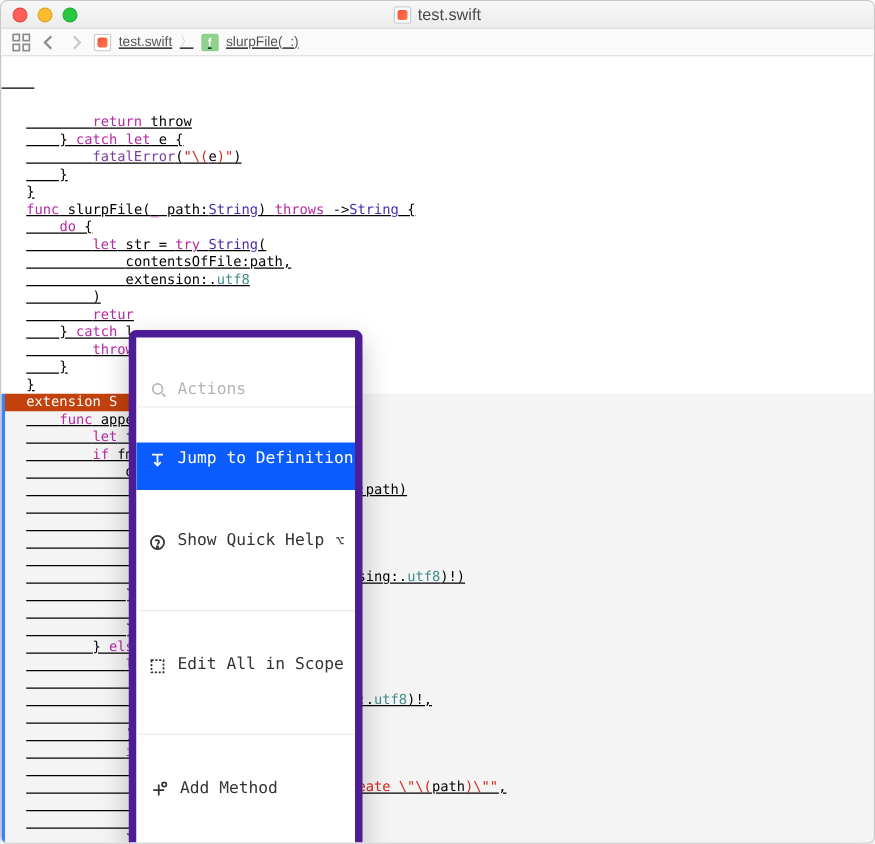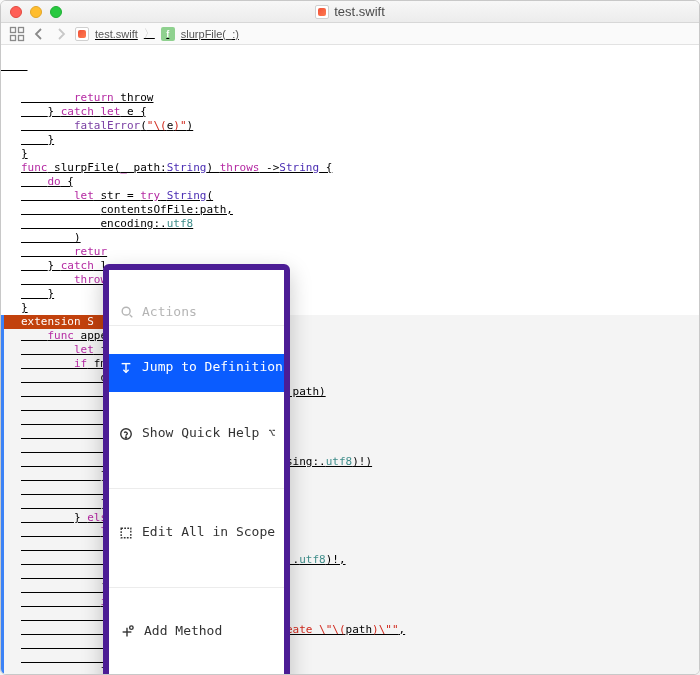--- a/index.html
+++ b/index.html
@@ -79,21 +79,21 @@
     <div class="code">
 <span>        </span><span class="kw">return</span><span> throw</span>
 <span>    </span><span>} </span><span class="kw">catch</span><span> </span><span class="kw">let</span><span> e {</span>
 <span>        </span><span class="builtin">fatalError</span><span>(</span><span class="str">"\(</span><span>e</span><span class="str">)"</span><span>)</span>
 <span>    }</span>
 <span>}</span>
 <span class="kw">func</span><span> slurpFile(</span><span class="kw">_</span><span> path:</span><span class="typ">String</span><span>) </span><span class="kw">throws</span><span> -&gt;</span><span class="typ">String</span><span> {</span>
 <span>    </span><span class="kw">do</span><span> {</span>
 <span>        </span><span class="kw">let</span><span> str = </span><span class="kw">try</span><span> </span><span class="typ">String</span><span>(</span>
 <span>            </span><span>contentsOfFile:path,</span>
-<span>            </span><span>encoding:.</span><span class="prop">utf8</span>
+<span>            </span><span>extension:.</span><span class="prop">utf8</span>
 <span>        )</span>
 <span>        </span><span class="kw">retur</span>
 <span>    </span><span>} </span><span class="kw">catch</span><span> l</span>
 <span>        </span><span class="kw">throw</span>
 <span>    }</span>
 <span>}</span>
 <div class="ext-block"><span class="ext-hdr"><span class="kw" style="color:#fff">extension</span> S </span>
 <span>    </span><span class="kw">func</span><span> appe</span>
 <span>        </span><span class="kw">let</span><span> f</span>
 <span>        </span><span class="kw">if</span><span> fm</span>

